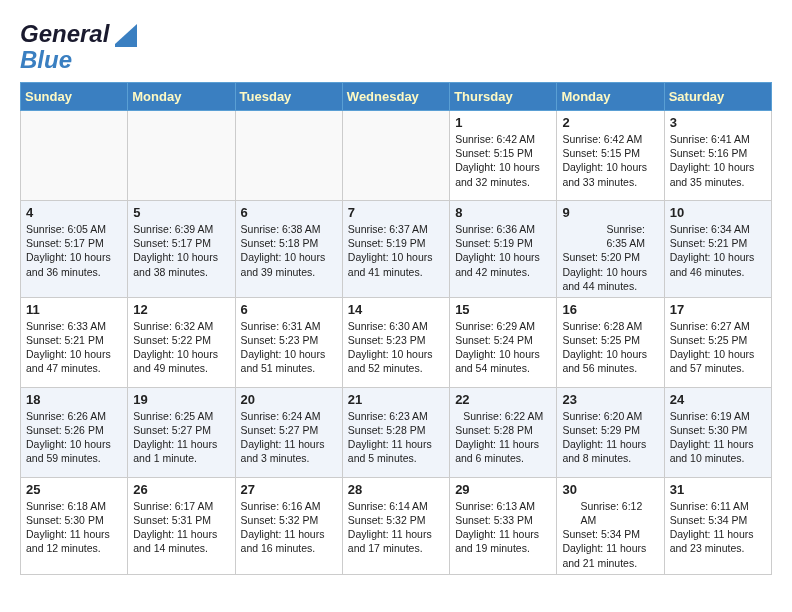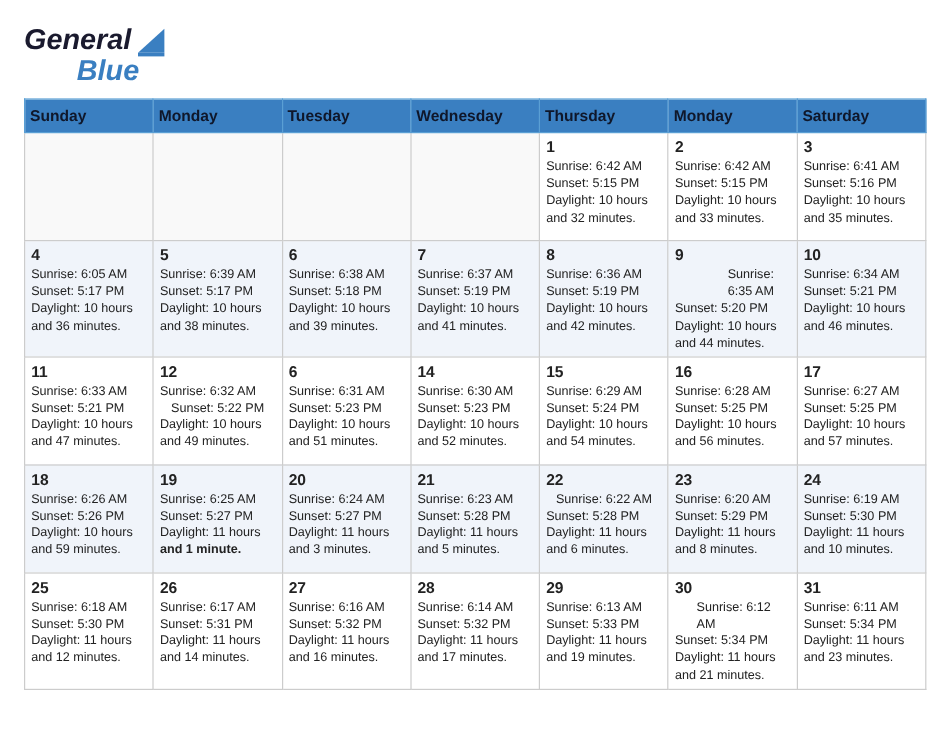--- a/index.html
+++ b/index.html
@@ -29,21 +29,21 @@
       color: #333;
       font-weight: normal;
     }
     .calendar-table {
       width: 100%;
       border-collapse: collapse;
       table-layout: fixed;
     }
     .calendar-table th {
       background: #3a7fc1;
-      color: #0f172a;
+      color: #fef9c3;
       font-size: 13px;
       font-weight: bold;
       padding: 6px 4px;
       text-align: left;
       border: 1px solid #5a9fd4;
     }
     .calendar-table td {
       vertical-align: top;
       padding: 4px 5px;
       border: 1px solid #ccc;
@@ -80,21 +80,21 @@
 
 <div class="header-area">
   <div class="logo-wrapper">
     <div class="logo-top">
       <span style="font-size:24px;font-weight:bold;color:#1a1a2e;font-style:italic;">General</span>
       <svg width="30" height="28" viewBox="0 0 30 28" style="margin-left:2px;">
         <polygon points="4,24 26,4 26,24" fill="#3a7fc1"></polygon>
         <rect x="4" y="24" width="22" height="3" fill="#3a7fc1"></rect>
       </svg>
     </div>
-    <div style="margin-top:-2px;margin-left:44px;">
+    <div style="margin-top:-2px;">
       <span style="font-size:24px;font-weight:bold;color:#3a7fc1;font-style:italic;">Blue</span>
     </div>
   </div>
   <div class="title-area">
     <div class="main-title"></div>
     <div class="subtitle"></div>
   </div>
 </div>
 
 <table class="calendar-table">
@@ -192,21 +192,21 @@
         <td>
           <span class="day-num">11</span>
           <div style="line-height: 1.35;">Sunrise: 6:33 AM</div>
           <div style="line-height: 1.35;">Sunset: 5:21 PM</div>
           <div style="line-height: 1.35;">Daylight: 10 hours</div>
           <div style="line-height: 1.35;">and 47 minutes.</div>
         </td>
         <td>
           <span class="day-num">12</span>
           <div style="line-height: 1.35;">Sunrise: 6:32 AM</div>
-          <div style="line-height: 1.35; text-align: center;">Sunset: 5:22 PM</div>
+          <div style="line-height: 1.35;">Sunset: 5:22 PM</div>
           <div style="line-height: 1.35;">Daylight: 10 hours</div>
           <div style="line-height: 1.35;">and 49 minutes.</div>
         </td>
         <td>
           <span class="day-num">6</span>
           <div style="line-height: 1.35;">Sunrise: 6:31 AM</div>
           <div style="line-height: 1.35;">Sunset: 5:23 PM</div>
           <div style="line-height: 1.35;">Daylight: 10 hours</div>
           <div style="line-height: 1.35;">and 51 minutes.</div>
         </td>
@@ -245,21 +245,21 @@
           <div style="line-height: 1.35;">Sunrise: 6:26 AM</div>
           <div style="line-height: 1.35;">Sunset: 5:26 PM</div>
           <div style="line-height: 1.35;">Daylight: 10 hours</div>
           <div style="line-height: 1.35;">and 59 minutes.</div>
         </td>
         <td style="background: rgb(240, 244, 250);">
           <span class="day-num">19</span>
           <div style="line-height: 1.35;">Sunrise: 6:25 AM</div>
           <div style="line-height: 1.35;">Sunset: 5:27 PM</div>
           <div style="line-height: 1.35;">Daylight: 11 hours</div>
-          <div style="line-height: 1.35; font-weight: bold;">and 1 minute.</div>
+          <div style="line-height: 1.35;">and 1 minute.</div>
         </td>
         <td style="background: rgb(240, 244, 250);">
           <span class="day-num">20</span>
           <div style="line-height: 1.35;">Sunrise: 6:24 AM</div>
           <div style="line-height: 1.35;">Sunset: 5:27 PM</div>
           <div style="line-height: 1.35;">Daylight: 11 hours</div>
           <div style="line-height: 1.35;">and 3 minutes.</div>
         </td>
         <td style="background: rgb(240, 244, 250);">
           <span class="day-num">21</span>

